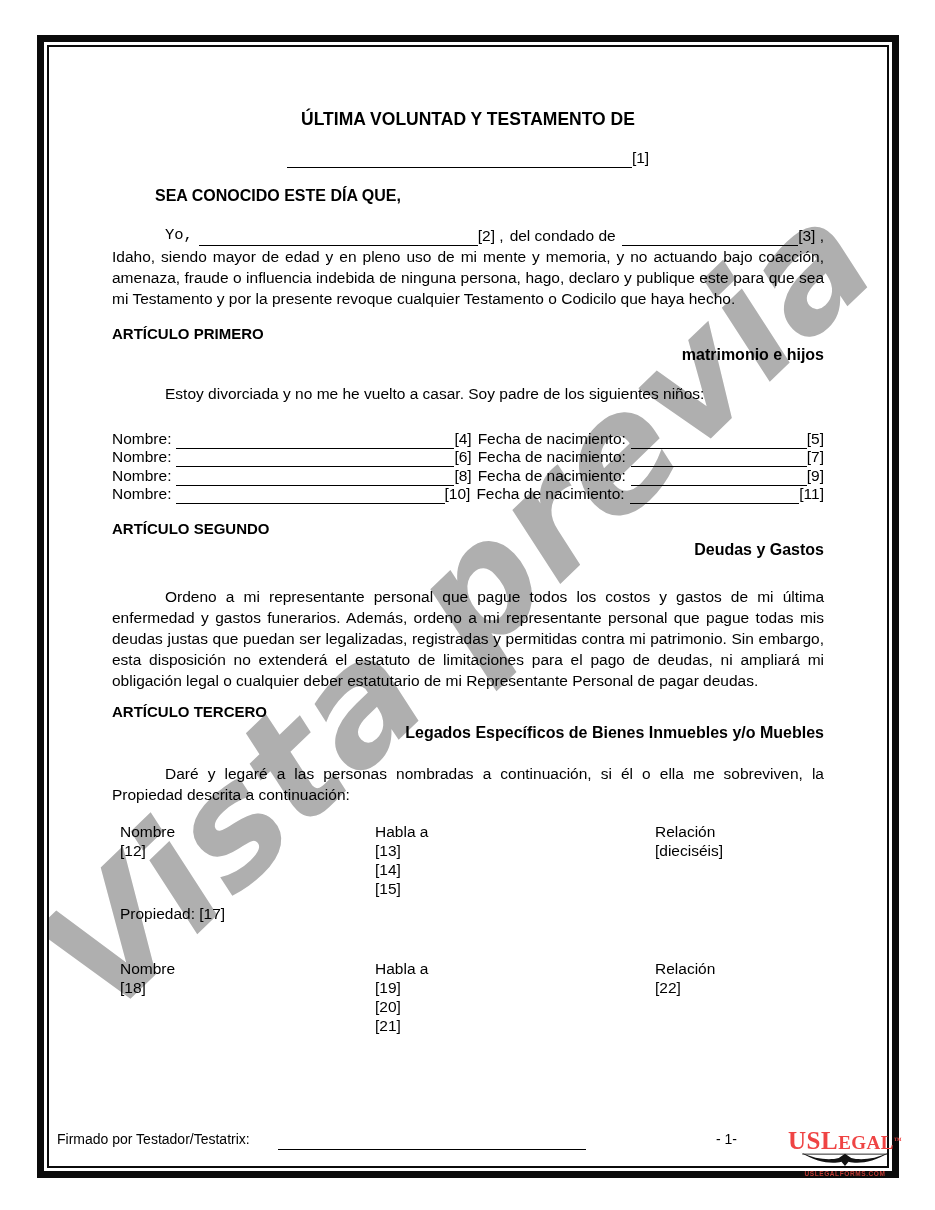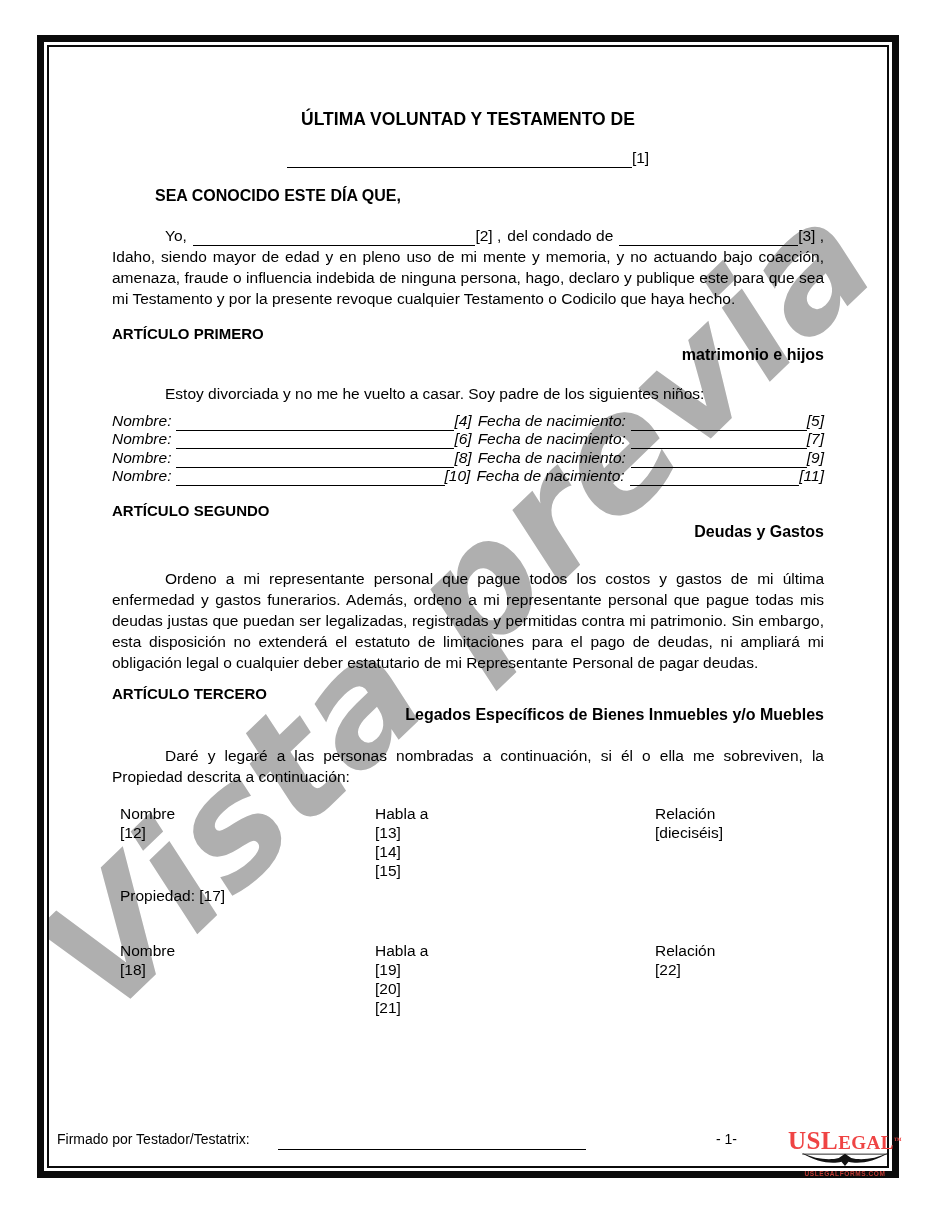--- a/index.html
+++ b/index.html
@@ -24,27 +24,27 @@
     pointer-events:none;
   }
   .content{
     position:relative;z-index:1;height:100%;box-sizing:border-box;
     padding:62px 63px 0 63px;font-size:15.5px;line-height:21px;
   }
   .doc-title{font-size:17.5px;font-weight:bold;text-align:center;line-height:20px;}
   .blank-center{display:flex;justify-content:center;align-items:flex-end;margin-top:20px;height:19px;}
   .salutation{font-weight:bold;font-size:16px;margin-top:18px;margin-left:43px;line-height:19px;}
   .intro-row{display:flex;align-items:flex-end;margin-top:20px;height:21px;}
-  .intro-row .lead{margin-left:53px;margin-right:6px;}
+  .intro-row .lead{margin-left:53px;margin-right:6px;font-family:Liberation Mono, monospace;}
   .just{text-align:justify;text-align-last:left;}
   .art-title{font-size:15px;font-weight:bold;text-align:left;margin-top:14px;line-height:21px;}
   .art-sub{font-size:16px;font-weight:bold;text-align:right;line-height:21px;}
   .indent{text-indent:53px;}
   .p-art1{margin-top:18px;line-height:21px;}
-  .rows{margin-top:8px;font-style:italic;}
+  .rows{margin-top:26px;}
   .child-row{display:flex;align-items:flex-end;height:18.6px;}
   .child-row .lbl{margin-right:5px;}
   .child-row .dob-lbl{margin-left:6px;margin-right:5px;}
   .uline{display:inline-block;border-bottom:1.5px solid #000;height:14px;}
   .uline.grow1{flex-grow:1.58;}
   .uline.grow2{flex-grow:1;}
   .p-art2{margin-top:26px;}
   .p-art3{margin-top:20px;}
   .beq-grid{display:grid;grid-template-columns:255px 280px 1fr;margin-left:8px;line-height:19px;}
   .beq-col div{line-height:19px;}

